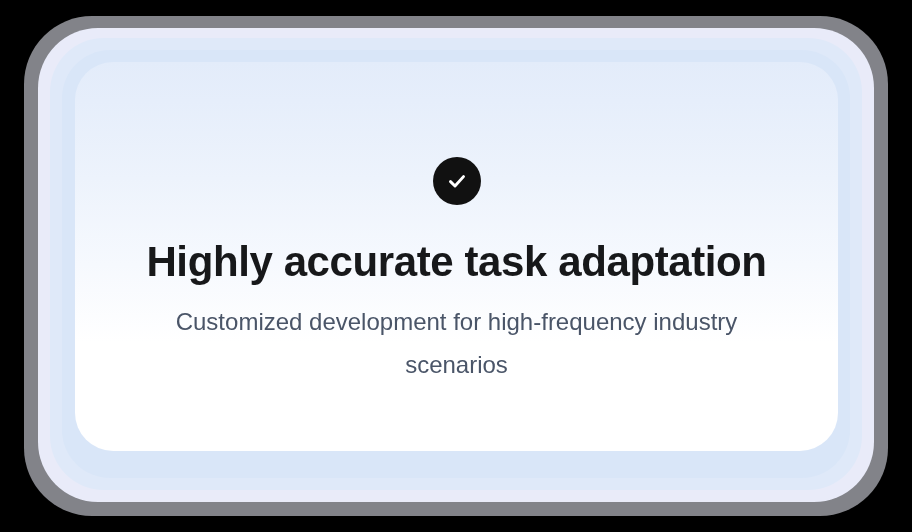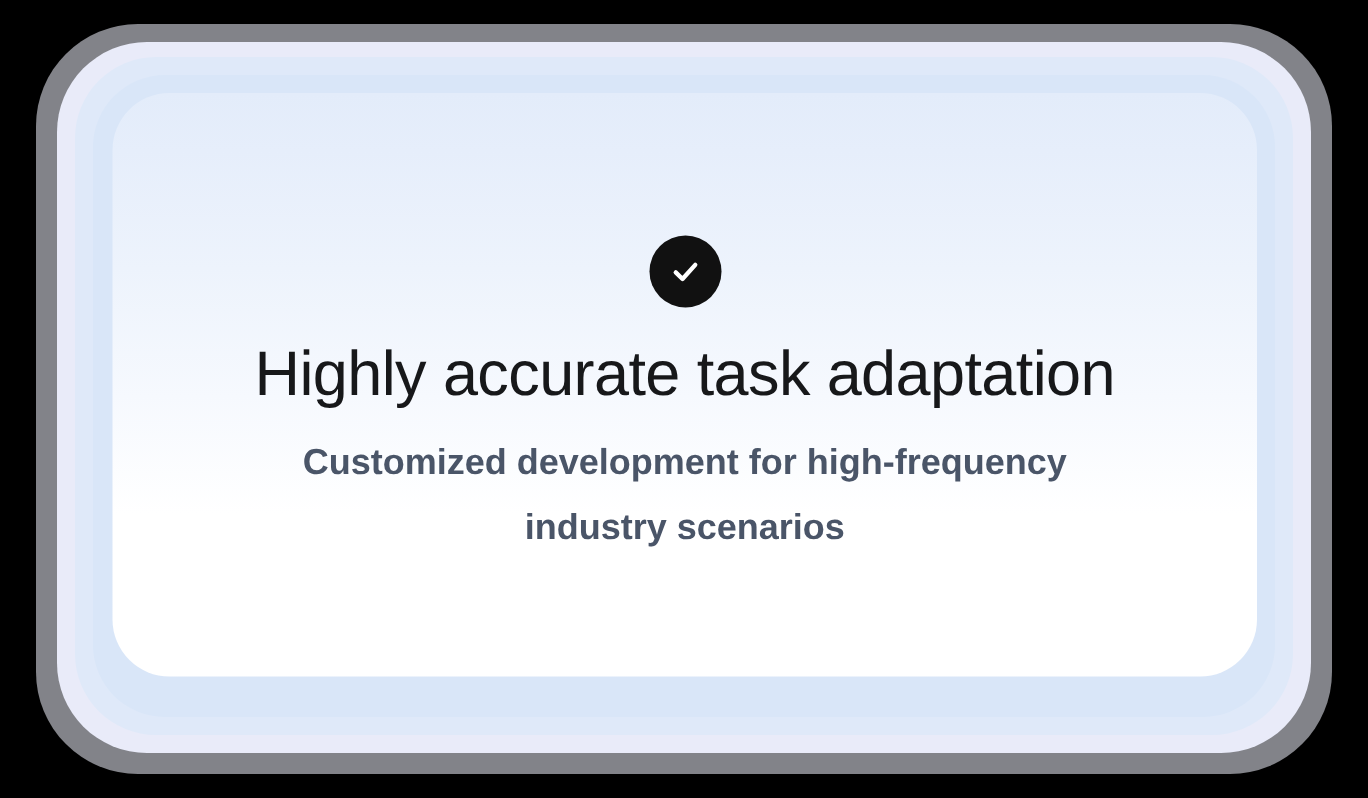--- a/index.html
+++ b/index.html
@@ -95,35 +95,35 @@
     display: flex;
     align-items: center;
     justify-content: center;
   }
   .icon-wrap svg {
     display: block;
   }
 
   
   .card-title {
-    margin-top: 22px;
+    margin-top: 35px;
     font-size: 42px;
-    font-weight: 400;
+    font-weight: 700;
     letter-spacing: -0.4px;
     color: #17181a;
     text-align: left;
     line-height: 1.05;
     white-space: nowrap;
   }
 
   
   .card-subtitle {
     margin-top: 17px;
     font-size: 24px;
-    font-weight: 700;
+    font-weight: 400;
     color: #4a5568;
     text-align: center;
     line-height: 1.78;
     max-width: 600px;
   }
 </style>
 </head>
 <body>
 
 <div class="stage">

